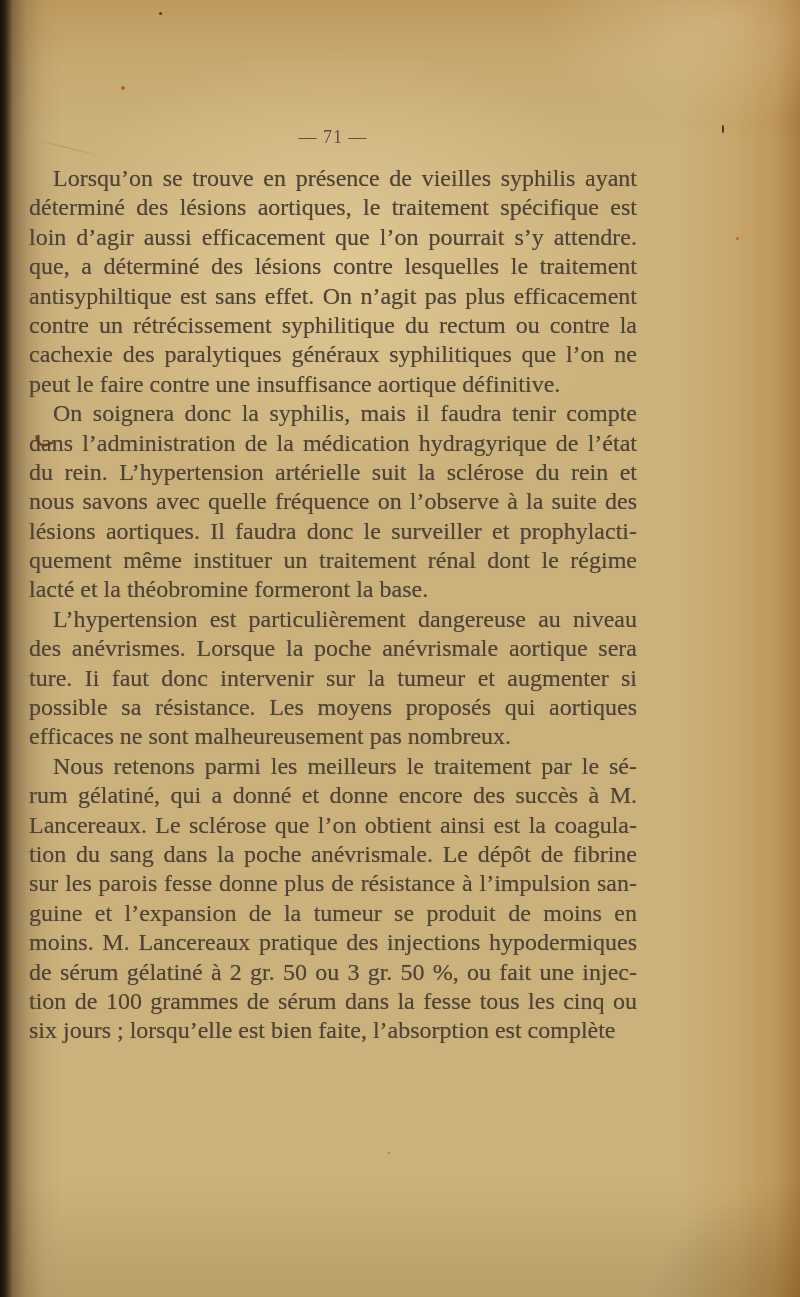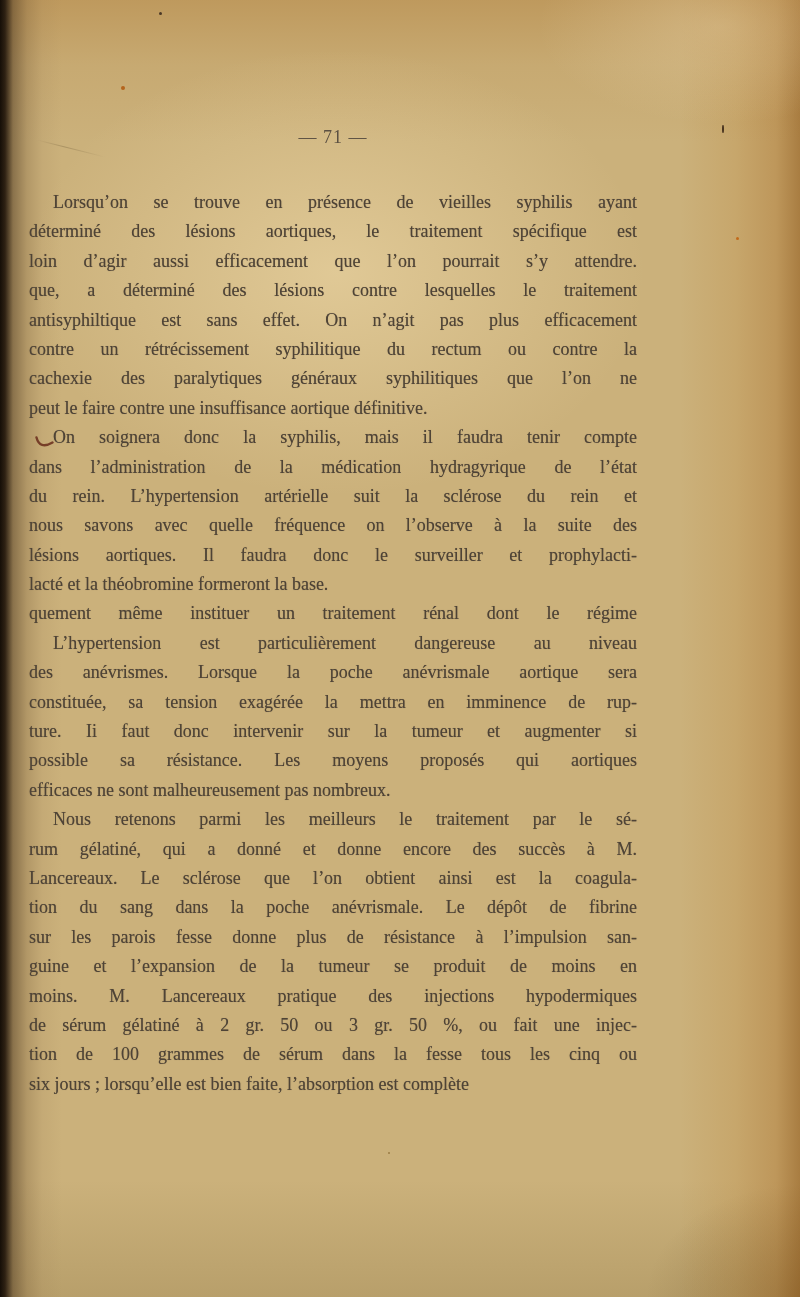--- a/index.html
+++ b/index.html
@@ -34,25 +34,24 @@
     transform:rotate(14deg);
   }
   .pageno{
     position:absolute;left:29px;top:127px;width:608px;
     text-align:center;
     font-size:18px;letter-spacing:1px;
     color:#5b5042;
   }
   .textblock{
     position:absolute;left:29px;top:164px;width:608px;
-    font-size:18px;
+    font-size:24px;
     line-height:29.4px;
     color:#4e4336;
     text-shadow:0 0 0.7px rgba(78,67,54,0.55);
-    margin-top:24px;
   }
   .ln{
     height:29.4px;
     text-align:justify;
     text-align-last:justify;
     white-space:normal;
   }
   .ln.ind{text-indent:24px;}
   .ln.end{text-align-last:left;}
   .penmark{position:absolute;left:35px;top:435px;width:19px;height:15px;}
@@ -75,25 +74,24 @@
       <div class="ln">que, a déterminé des lésions contre lesquelles le traitement</div>
       <div class="ln">antisyphiltique est sans effet. On n’agit pas plus efficacement</div>
       <div class="ln">contre un rétrécissement syphilitique du rectum ou contre la</div>
       <div class="ln">cachexie des paralytiques généraux syphilitiques que l’on ne</div>
       <div class="ln end">peut le faire contre une insuffisance aortique définitive.</div>
       <div class="ln ind">On soignera donc la syphilis, mais il faudra tenir compte</div>
       <div class="ln">dans l’administration de la médication hydragyrique de l’état</div>
       <div class="ln">du rein. L’hypertension artérielle suit la sclérose du rein et</div>
       <div class="ln">nous savons avec quelle fréquence on l’observe à la suite des</div>
       <div class="ln">lésions aortiques. Il faudra donc le surveiller et prophylacti-</div>
+      <div class="ln">quement même instituer un traitement rénal dont le régime</div>
       <div class="ln end">lacté et la théobromine formeront la base.</div>
-      <div class="ln">quement même instituer un traitement rénal dont le régime</div>
       <div class="ln ind">L’hypertension est particulièrement dangereuse au niveau</div>
       <div class="ln">des anévrismes. Lorsque la poche anévrismale aortique sera</div>
-      <div class="ln">constituée, sa tension exagérée la mettra en imminence de rup-</div>
       <div class="ln">ture. Ii faut donc intervenir sur la tumeur et augmenter si</div>
       <div class="ln">possible sa résistance. Les moyens proposés qui aortiques</div>
       <div class="ln end">efficaces ne sont malheureusement pas nombreux.</div>
       <div class="ln ind">Nous retenons parmi les meilleurs le traitement par le sé-</div>
       <div class="ln">rum gélatiné, qui a donné et donne encore des succès à M.</div>
       <div class="ln">Lancereaux. Le sclérose que l’on obtient ainsi est la coagula-</div>
       <div class="ln">tion du sang dans la poche anévrismale. Le dépôt de fibrine</div>
       <div class="ln">sur les parois fesse donne plus de résistance à l’impulsion san-</div>
       <div class="ln">guine et l’expansion de la tumeur se produit  de  moins  en</div>
       <div class="ln">moins. M. Lancereaux pratique des injections hypodermiques</div>

